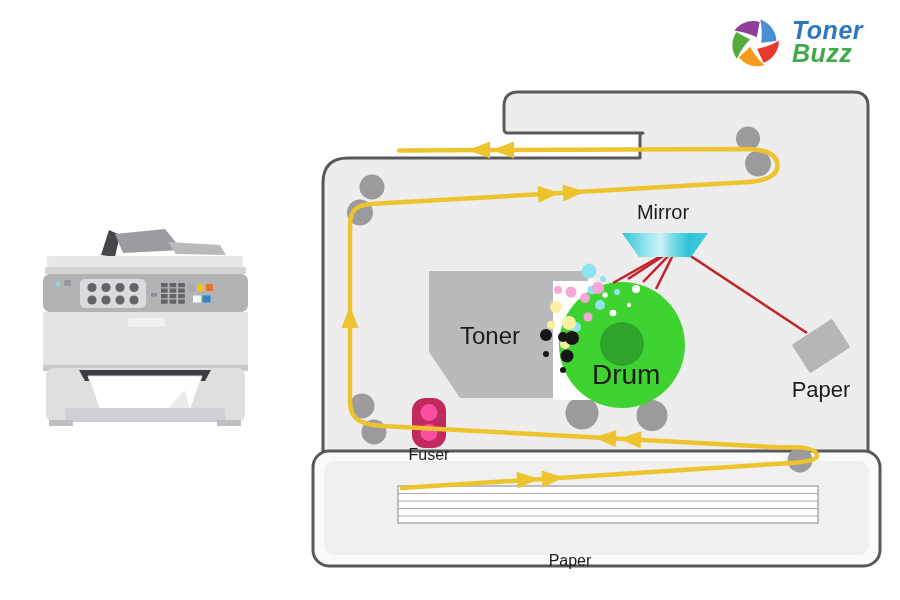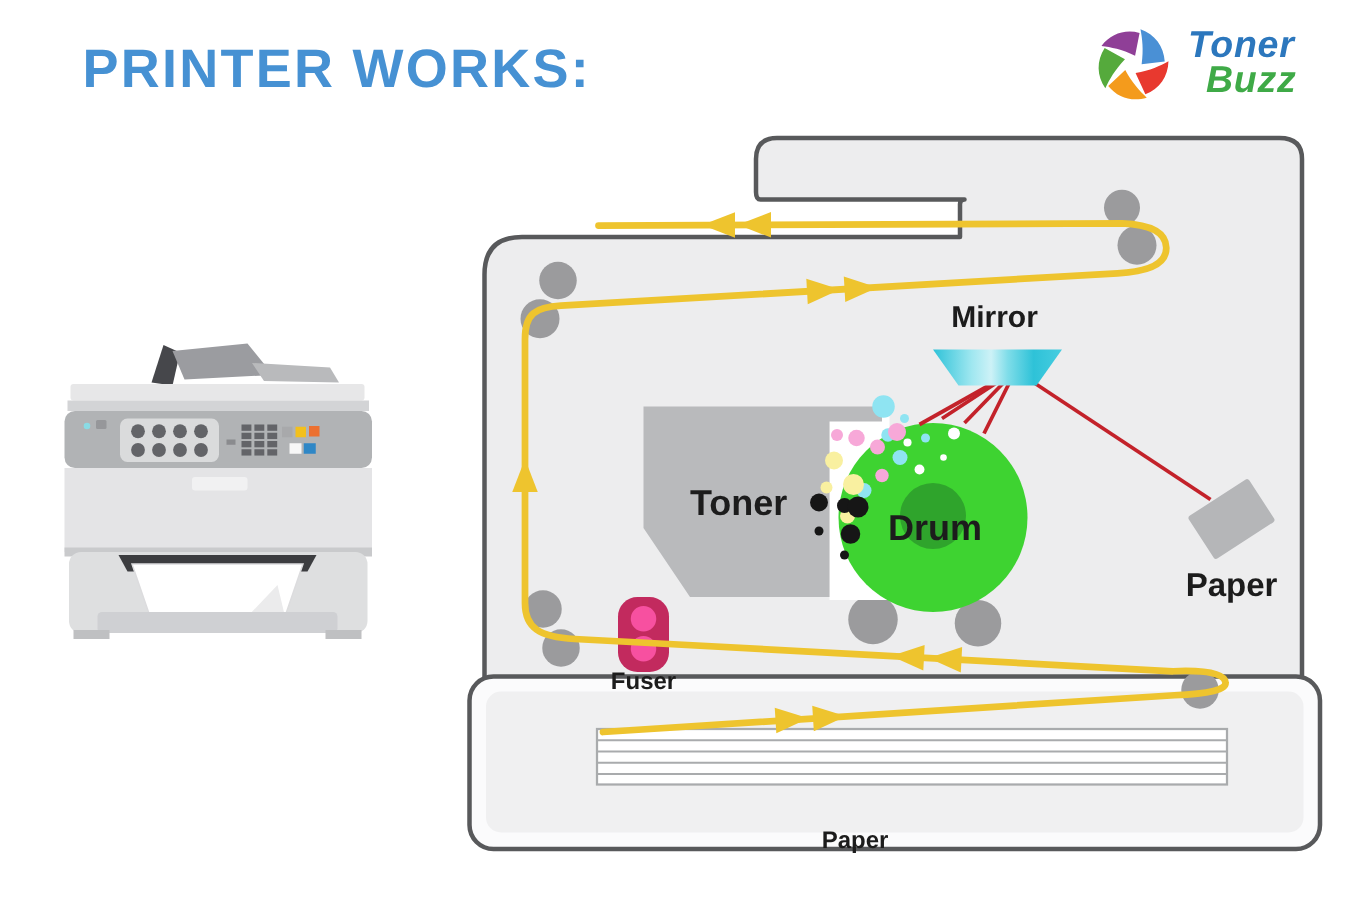--- a/index.html
+++ b/index.html
@@ -8,39 +8,38 @@
     background:#ffffff;font-family:"Liberation Sans",sans-serif;
   }
   .title{
     position:absolute;left:55px;top:24px;
     font-size:36px;font-weight:bold;letter-spacing:1.5px;
     color:var(--title-blue);line-height:1.24;
   }
   .logo{position:absolute;left:726px;top:13px;display:flex;align-items:center;}
   .logo-words{margin-left:8px;font-style:italic;font-weight:bold;font-size:25px;line-height:0.92;letter-spacing:0.5px;}
   .logo-word1{color:var(--logo-blue);}
-  .logo-word2{color:var(--logo-green);margin-left:12px;}
-  .label{position:absolute;color:var(--label-black);font-weight:700;white-space:nowrap;}
+  .logo-word2{color:var(--logo-green);}
+  .label{position:absolute;color:var(--label-black);font-weight:400;white-space:nowrap;}
   .label-center{transform:translateX(-50%);}
   #label-mirror{left:663px;top:201px;font-size:20px;}
   #label-toner {left:460px;top:322px;font-size:24px;}
-  #label-drum  {left:592px;top:339px;font-size:24px;}
+  #label-drum  {left:592px;top:359px;font-size:28px;}
   #label-laser {left:821px;top:377px;font-size:22px;}
   #label-fuser {left:429px;top:446px;font-size:16px;}
   #label-paper {left:570px;top:552px;font-size:16px;}
   svg{position:absolute;}
   #diagram-svg{left:0;top:0;}
   #printer-svg{left:35px;top:222px;}
   #logo-icon{position:static;}
 </style>
 </head>
 <body>
 
 <div class="title">
-  <div>PRINTER WORKS:</div>
 </div>
 
 <div class="logo">
   <svg id="logo-icon" width="58" height="58" viewBox="0 0 58 58">
     <g transform="translate(29,30)">
       <path d="M 2 -24 C 12 -22 19 -15 21 -5 L 6 -1 C 6 -11 4 -18 2 -24 Z" fill="#4a90d5" transform="rotate(8)"></path>
       <path d="M 2 -24 C 12 -22 19 -15 21 -5 L 6 -1 C 6 -11 4 -18 2 -24 Z" fill="#e8392f" transform="rotate(80)"></path>
       <path d="M 2 -24 C 12 -22 19 -15 21 -5 L 6 -1 C 6 -11 4 -18 2 -24 Z" fill="#f49b1c" transform="rotate(152)"></path>
       <path d="M 2 -24 C 12 -22 19 -15 21 -5 L 6 -1 C 6 -11 4 -18 2 -24 Z" fill="#55aa3c" transform="rotate(224)"></path>
       <path d="M 2 -24 C 12 -22 19 -15 21 -5 L 6 -1 C 6 -11 4 -18 2 -24 Z" fill="#8f3f97" transform="rotate(296)"></path>

